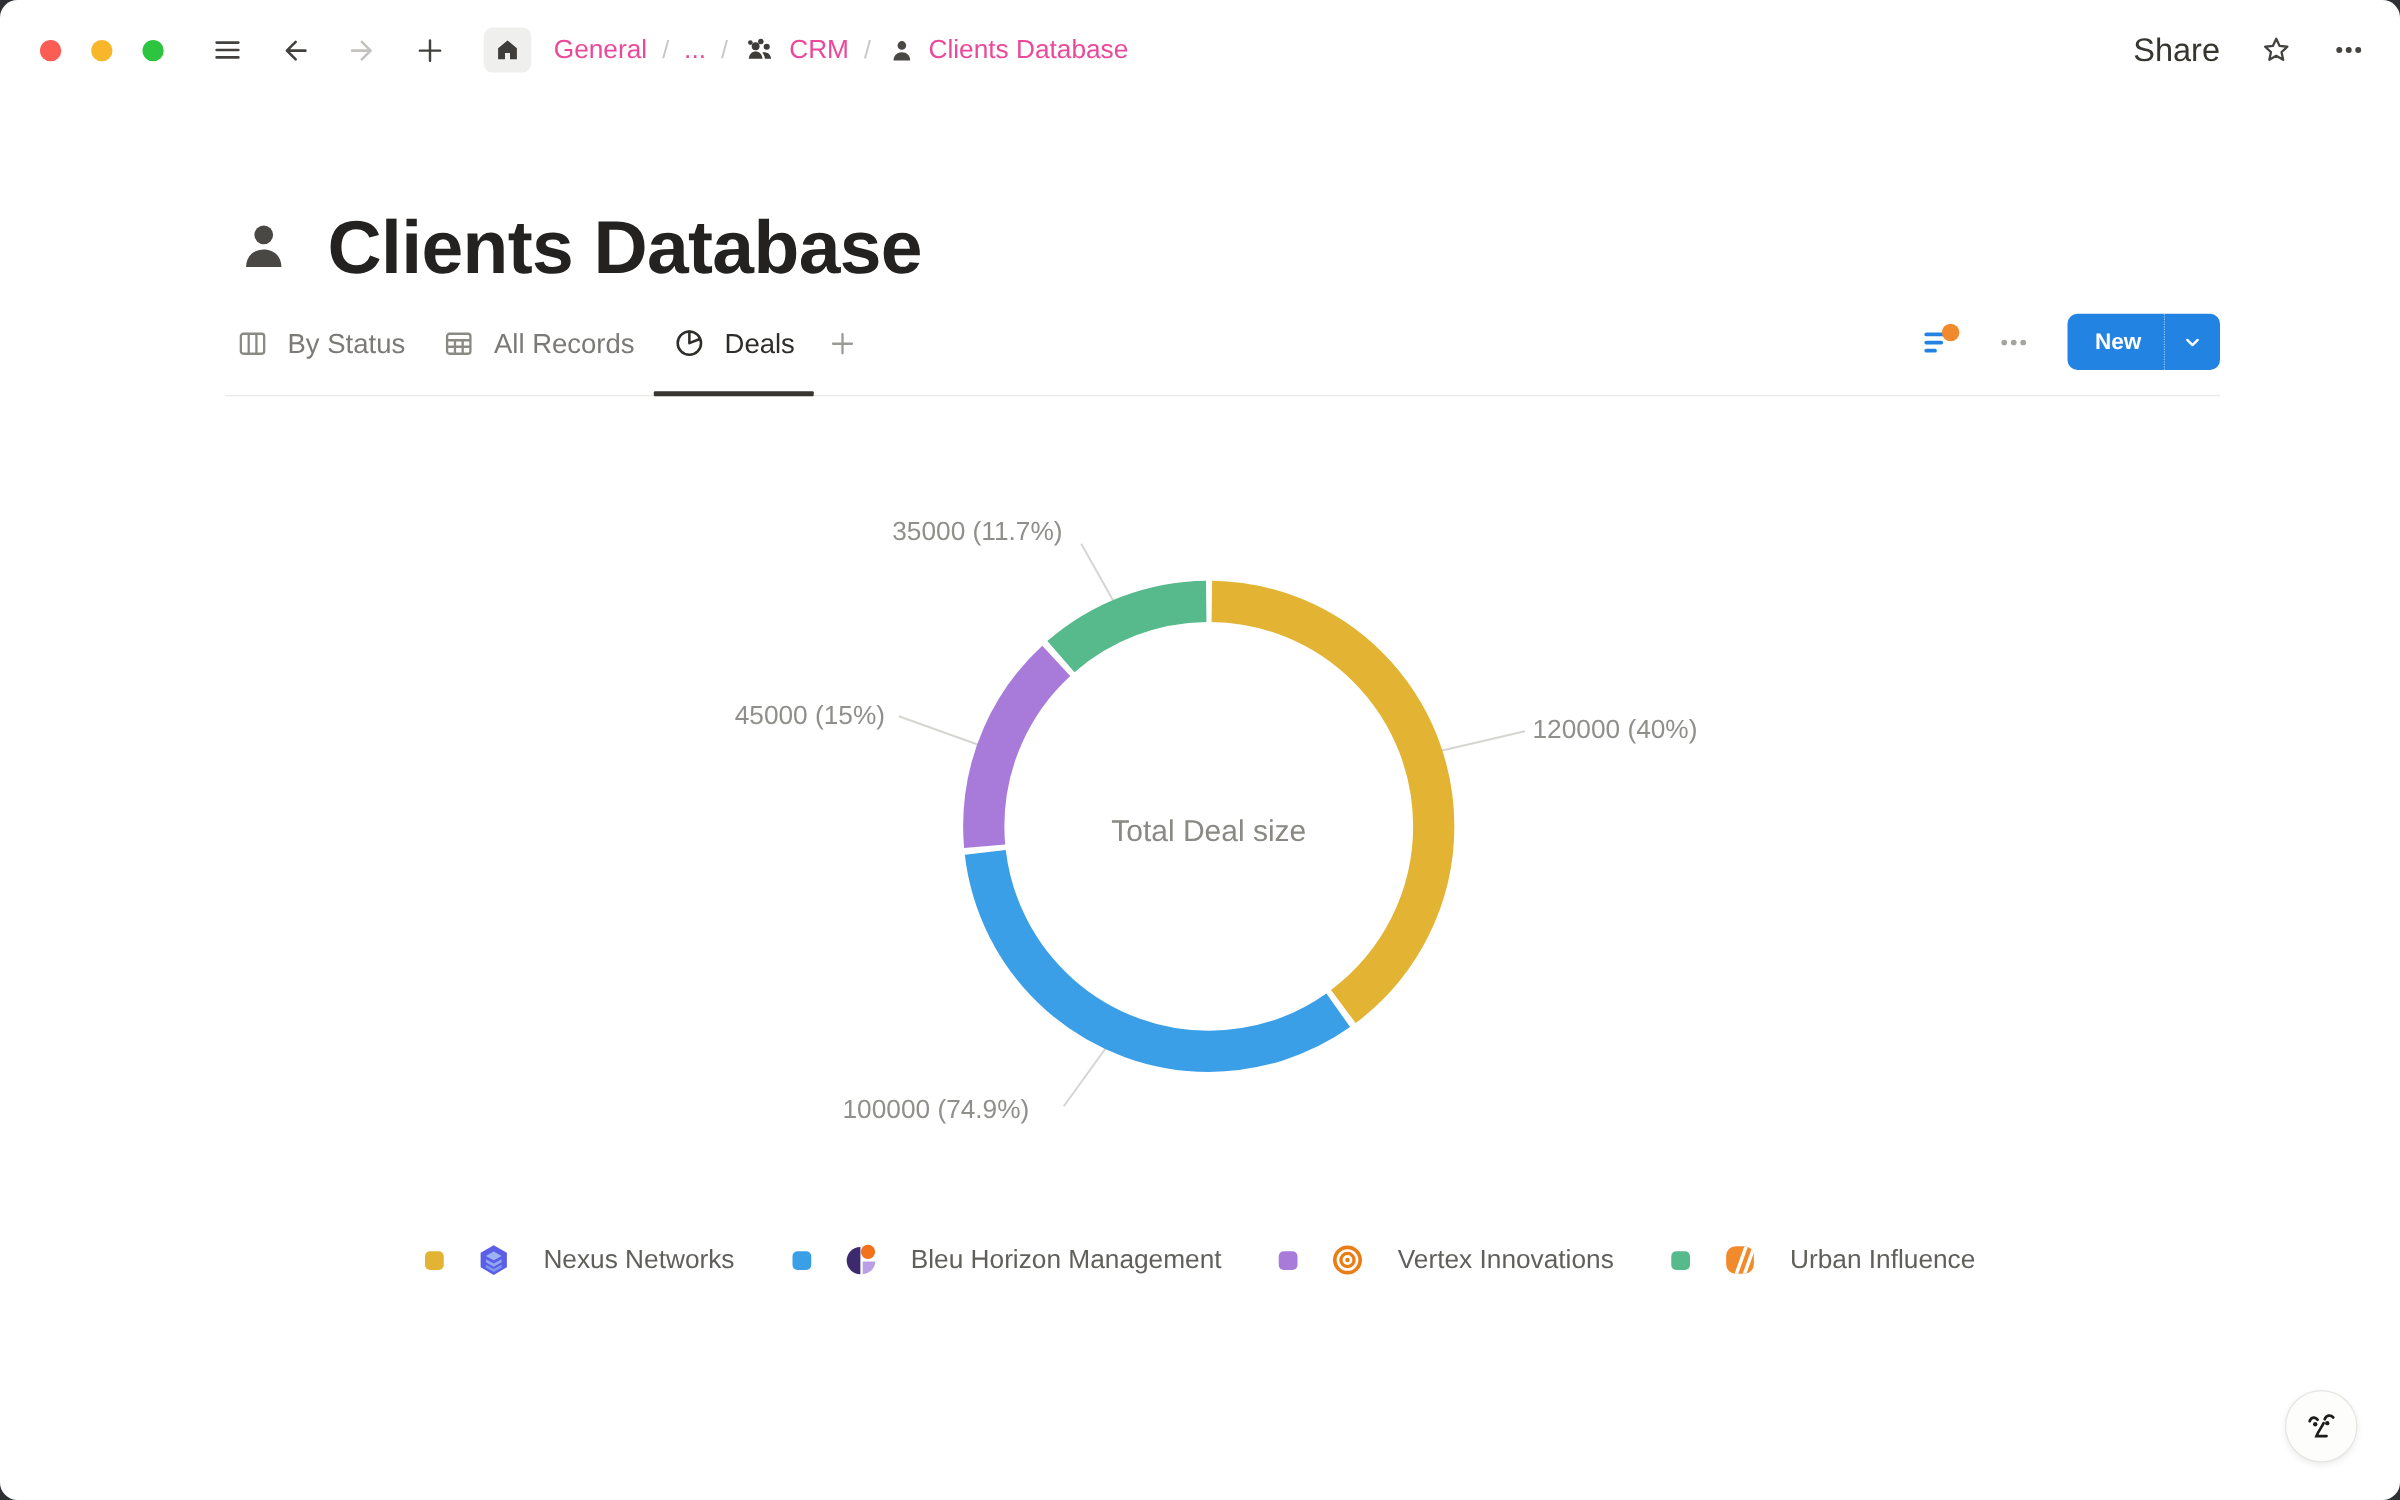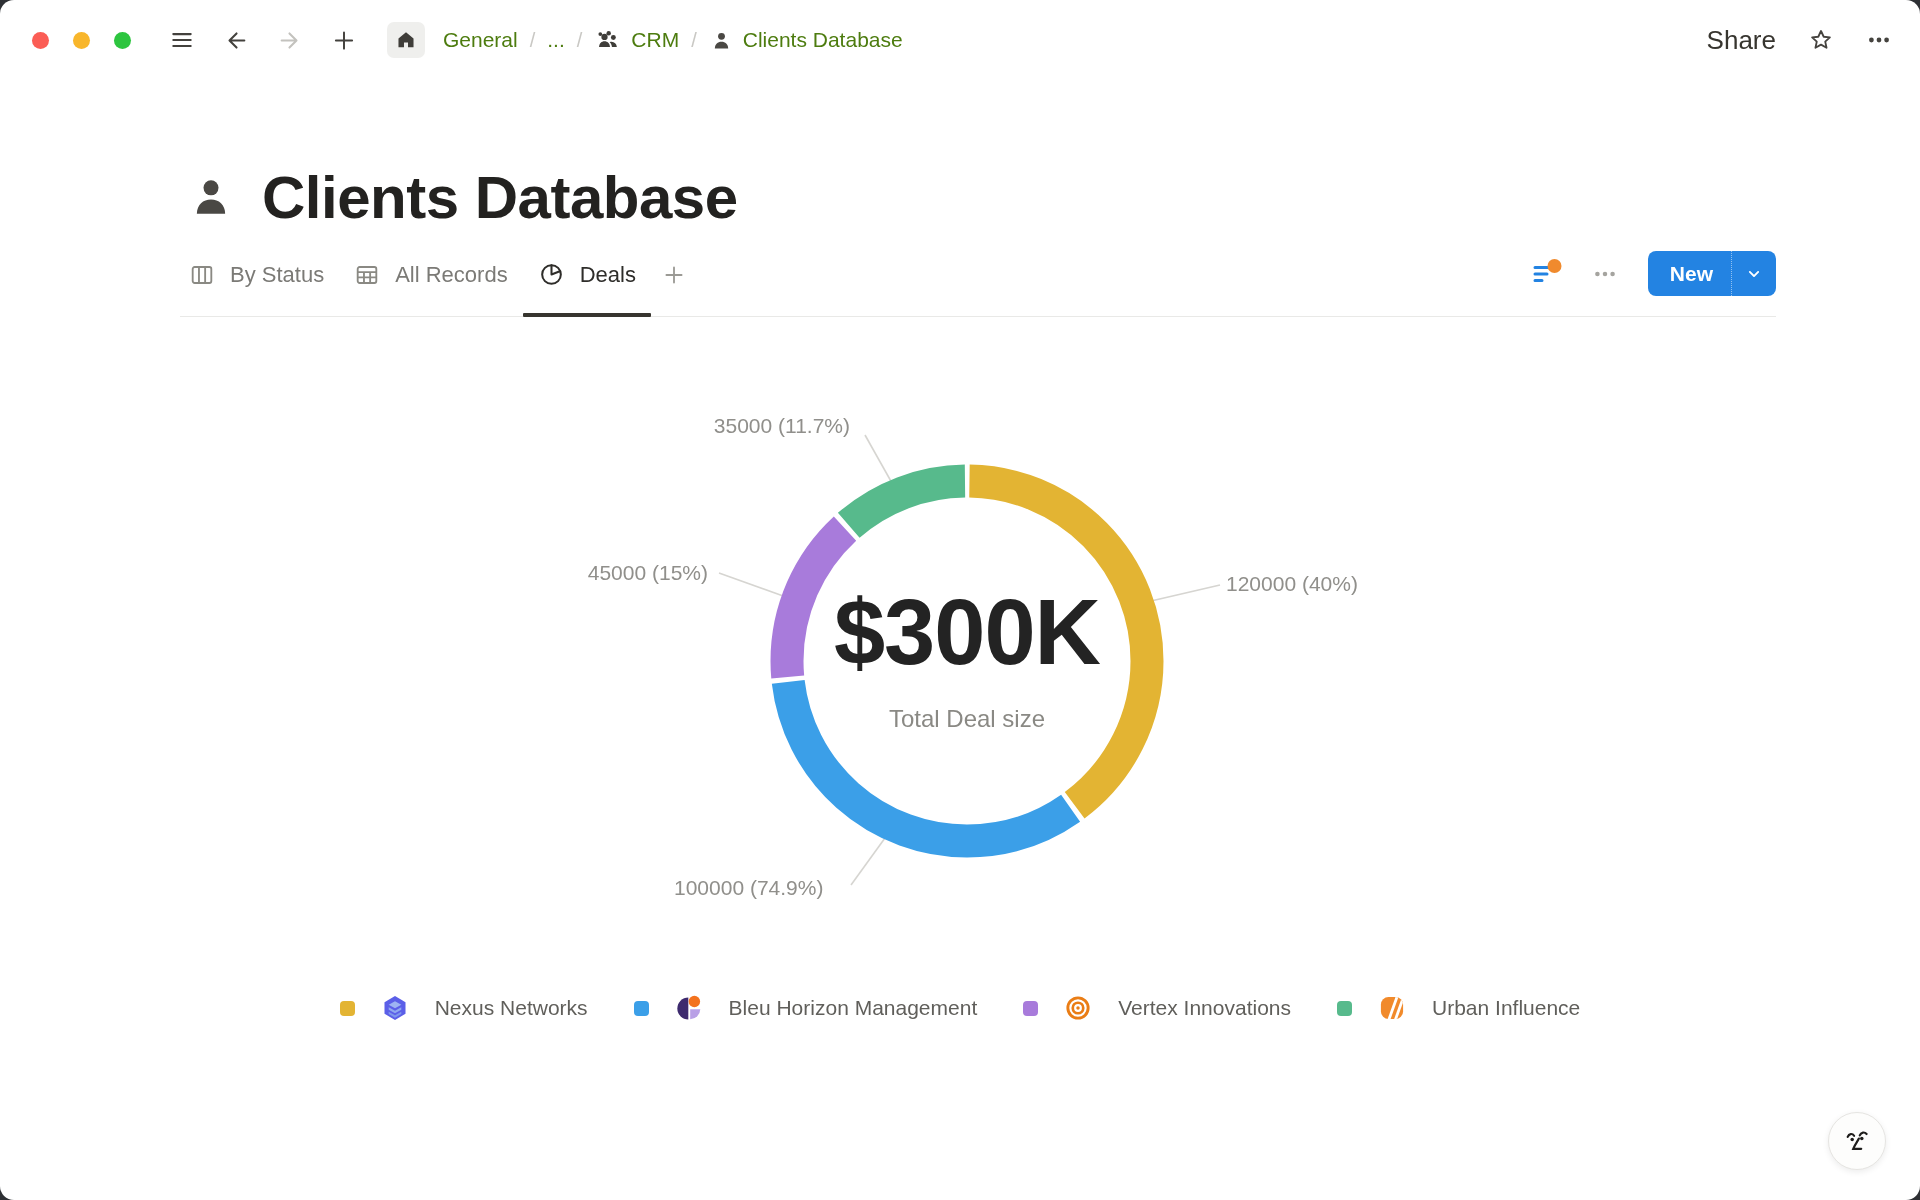--- a/index.html
+++ b/index.html
@@ -40,21 +40,21 @@
     width: 38px; height: 36px;
     background: #EFEFED; border-radius: 7px;
     display: flex; align-items: center; justify-content: center;
     cursor: pointer; margin-left: 2px;
   }
   .breadcrumb {
     display: flex; align-items: center;
     gap: 12px; margin-left: 18px;
     font-size: 21px; white-space: nowrap;
   }
-  .crumb { display: flex; align-items: center; gap: 9px; cursor: pointer; color: #4d7c0f; justify-content: center; }
+  .crumb { display: flex; align-items: center; gap: 9px; cursor: pointer; color: #ec4899; justify-content: center; }
   .crumb-sep { color: #C9C8C4; font-size: 20px; cursor: default; }
   .tb-spacer { flex: 1; }
   .tb-right { display: flex; align-items: center; gap: 32px; }
   .share { font-size: 26px; cursor: pointer; color: #37352F; }
 
   
   .content { margin: 0 144px 0 180px; }
   .page-head {
     margin-top: 86px; height: 62px;
     display: flex; align-items: center; padding-left: 6px;
@@ -87,21 +87,21 @@
   }
   .filter-btn { position: relative; width: 30px; height: 30px; cursor: pointer;
     display: flex; align-items: center; justify-content: center; }
   .new-btn {
     display: flex; align-items: stretch; height: 45px;
     background: #2383E2; border-radius: 8px; color: #fff;
     cursor: pointer; overflow: hidden; border: none;
   }
   .new-btn .label {
     display: flex; align-items: center; padding: 0 18px 0 22px;
-    font-size: 21px; font-weight: 700; color: #fff;
+    font-size: 18px; font-weight: 700; color: #fff;
   }
   .new-btn .dd {
     display: flex; align-items: center; justify-content: center;
     width: 45px; border-left: 1px dotted rgba(255,255,255,0.5);
   }
 
   
   .chart-area { position: absolute; left: 0; top: 317px; width: 1920px; height: 883px; }
   .leader-overlay { position: absolute; inset: 0; pointer-events: none; }
   .donut-wrap { position: absolute; left: 757px; top: 134px; width: 420px; height: 420px; }
@@ -299,21 +299,20 @@
     </svg>
 
     <div class="donut-wrap">
       <svg width="420" height="420" viewBox="0 0 420 420">
           <circle cx="210" cy="210" r="180" fill="none" stroke="#E3B433" stroke-width="33" stroke-dasharray="447.38934211693027 683.5840131753953" stroke-dashoffset="-2.5" transform="rotate(-90 210 210)"></circle>
           <circle cx="210" cy="210" r="180" fill="none" stroke="#3B9FE8" stroke-width="33" stroke-dasharray="371.99111843077515 758.9822368615504" stroke-dashoffset="-454.88934211693027" transform="rotate(-90 210 210)"></circle>
           <circle cx="210" cy="210" r="180" fill="none" stroke="#A87BDB" stroke-width="33" stroke-dasharray="164.64600329384882 966.3273519984767" stroke-dashoffset="-831.8804605477055" transform="rotate(-90 210 210)"></circle>
           <circle cx="210" cy="210" r="180" fill="none" stroke="#57BA8C" stroke-width="33" stroke-dasharray="126.94689145077132 1004.0264638415542" stroke-dashoffset="-1001.5264638415543" transform="rotate(-90 210 210)"></circle>
         </svg>
       <div class="donut-center">
-        <div class="donut-value">$300K</div>
         <div class="donut-sub">Total Deal size</div>
       </div>
     </div>
 
     <div class="slice-label" style="right:1070px; top:96px;">35000 (11.7%)</div>
     <div class="slice-label" style="right:1212px; top:243px;">45000 (15%)</div>
     <div class="slice-label" style="left:1226px; top:254px;">120000 (40%)</div>
     <div class="slice-label" style="left:674px;  top:558px;">100000 (74.9%)</div>
 
     <div class="legend">

